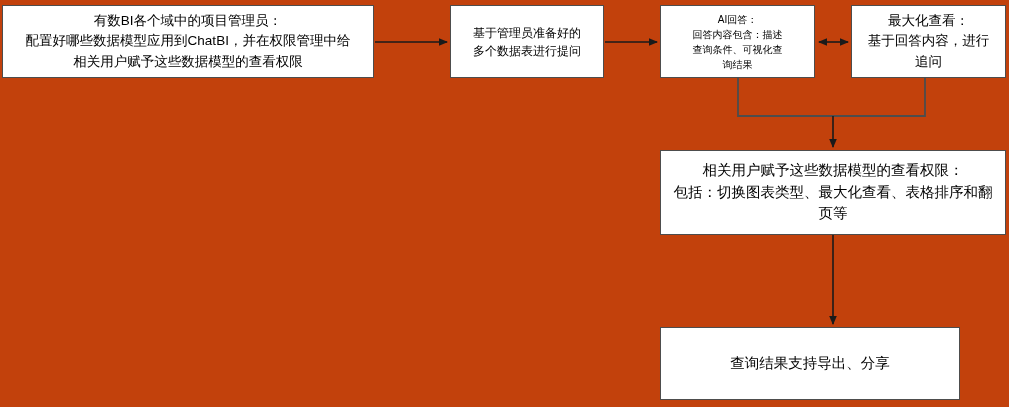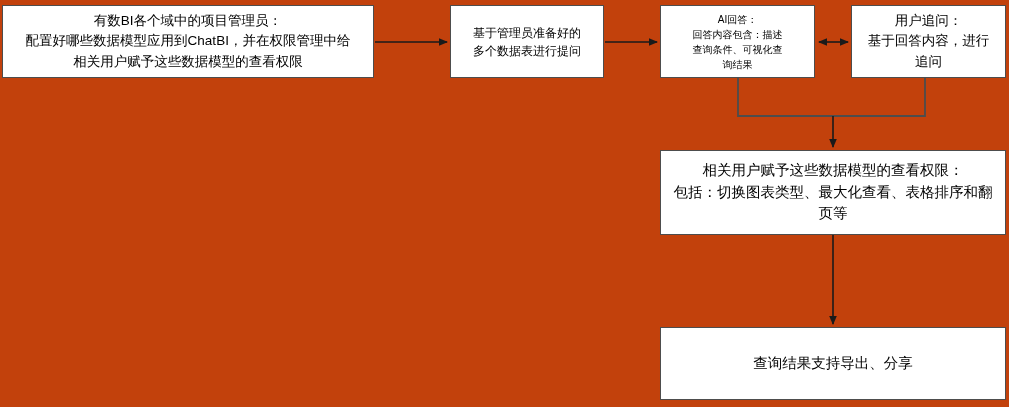--- a/index.html
+++ b/index.html
@@ -33,21 +33,21 @@
     display: block;
     width: 100%;
     white-space: pre-line;
   }
   
   #node-admin      { left: 2px;   top: 5px;   width: 372px; height: 73px;  font-size: 13.5px; }
   #node-ask        { left: 450px; top: 5px;   width: 154px; height: 73px;  font-size: 12px; }
   #node-ai         { left: 660px; top: 5px;   width: 155px; height: 73px;  font-size: 10px; }
   #node-followup   { left: 851px; top: 5px;   width: 155px; height: 73px;  font-size: 13.5px; }
   #node-interact   { left: 660px; top: 150px; width: 346px; height: 85px;  font-size: 14.5px; }
-  #node-export     { left: 660px; top: 327px; width: 346px; height: 73px;  font-size: 14.5px; }
+  #node-export     { left: 660px; top: 327px; width: 300px; height: 73px;  font-size: 14.5px; }
 
   svg.edges {
     position: absolute;
     left: 0;
     top: 0;
     width: 1009px;
     height: 407px;
     pointer-events: none;
   }
   .edge-line {
@@ -110,21 +110,21 @@
   </div>
 
   <div class="node" id="node-ai">
     <span class="node-text">AI回答：
 回答内容包含：描述
 查询条件、可视化查
 询结果</span>
   </div>
 
   <div class="node" id="node-followup">
-    <span class="node-text">用户追问：
+    <span class="node-text">最大化查看：
 基于回答内容，进行
 追问</span>
   </div>
 
   <div class="node" id="node-interact">
     <span class="node-text">相关用户赋予这些数据模型的查看权限：
 包括：切换图表类型、最大化查看、表格排序和翻
 页等</span>
   </div>
 

